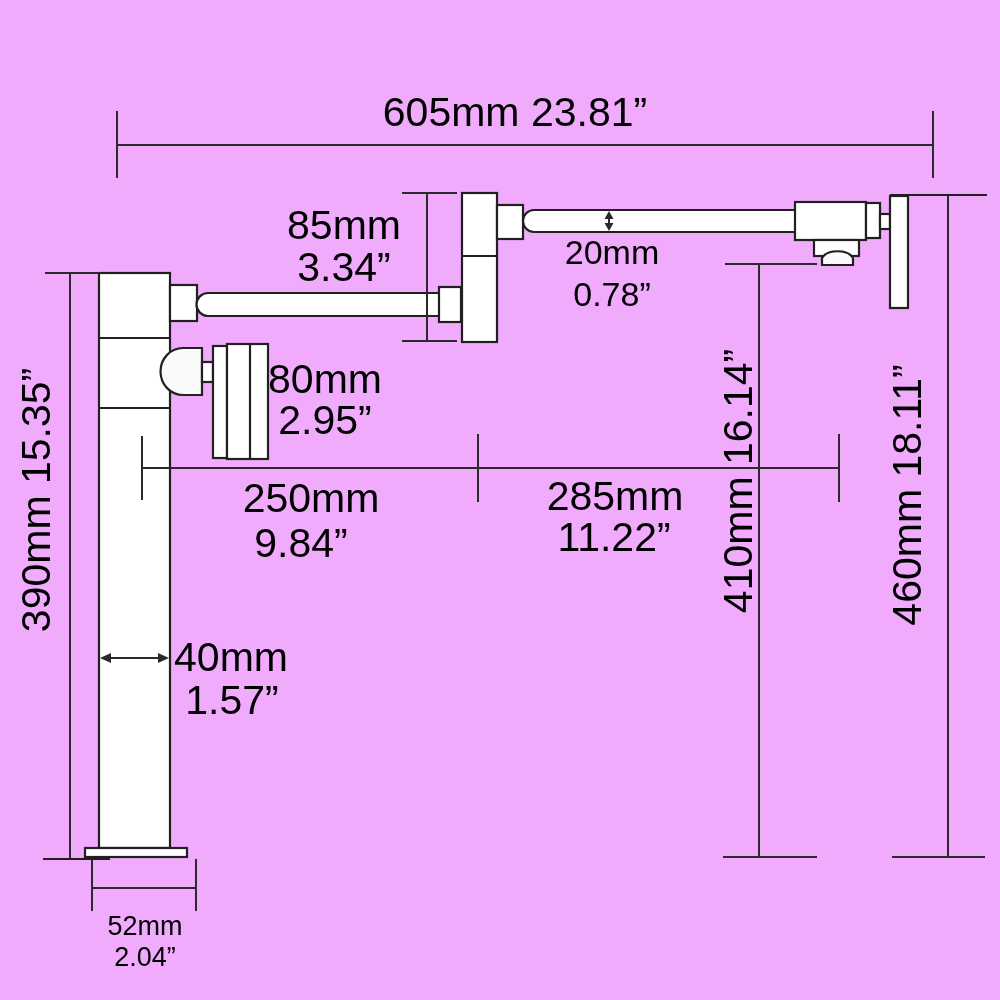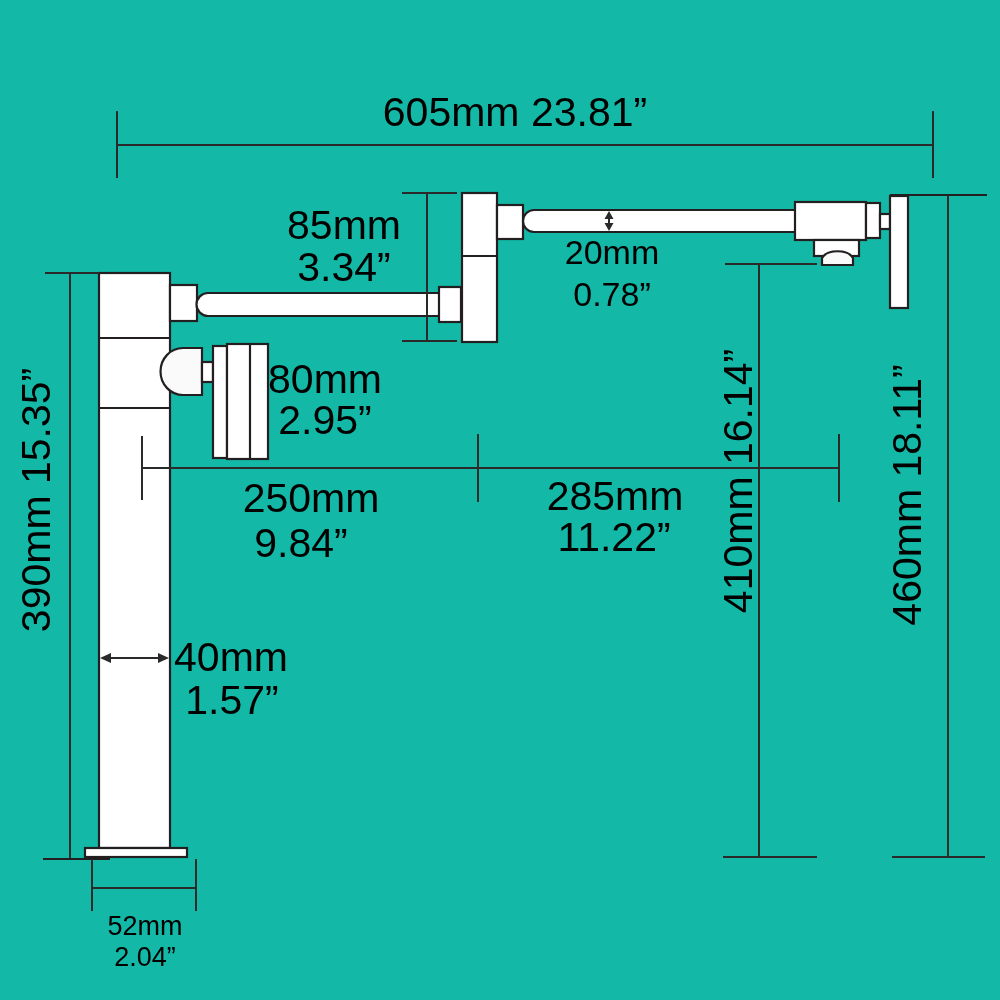--- a/index.html
+++ b/index.html
@@ -1,16 +1,16 @@
 <!DOCTYPE html>
 <html><head>
 <meta charset="utf-8">
 <style>
   html,body{margin:0;padding:0;background:#ffffff;}
-  .stage{width:1000px;height:1000px;background:#14b8a6;position:relative;overflow:hidden;}
+  .stage{width:1000px;height:1000px;background:#f0abfc;position:relative;overflow:hidden;}
   svg{display:block;}
   .st{stroke:#231f20;stroke-width:2.2;fill:none;}
   .stf{stroke:#231f20;stroke-width:2.2;fill:#ffffff;}
   .stl{stroke:#231f20;stroke-width:2.2;fill:#fafafa;}
   .dim{stroke:#2a2a2a;stroke-width:2;fill:none;}
   .ah{fill:#2a2a2a;stroke:none;}
   text{fill:#000000;font-family:"Liberation Sans","DejaVu Sans",sans-serif;}
   .s41{font-size:41px;}
   .s34{font-size:34px;}
   .s27{font-size:27px;}

